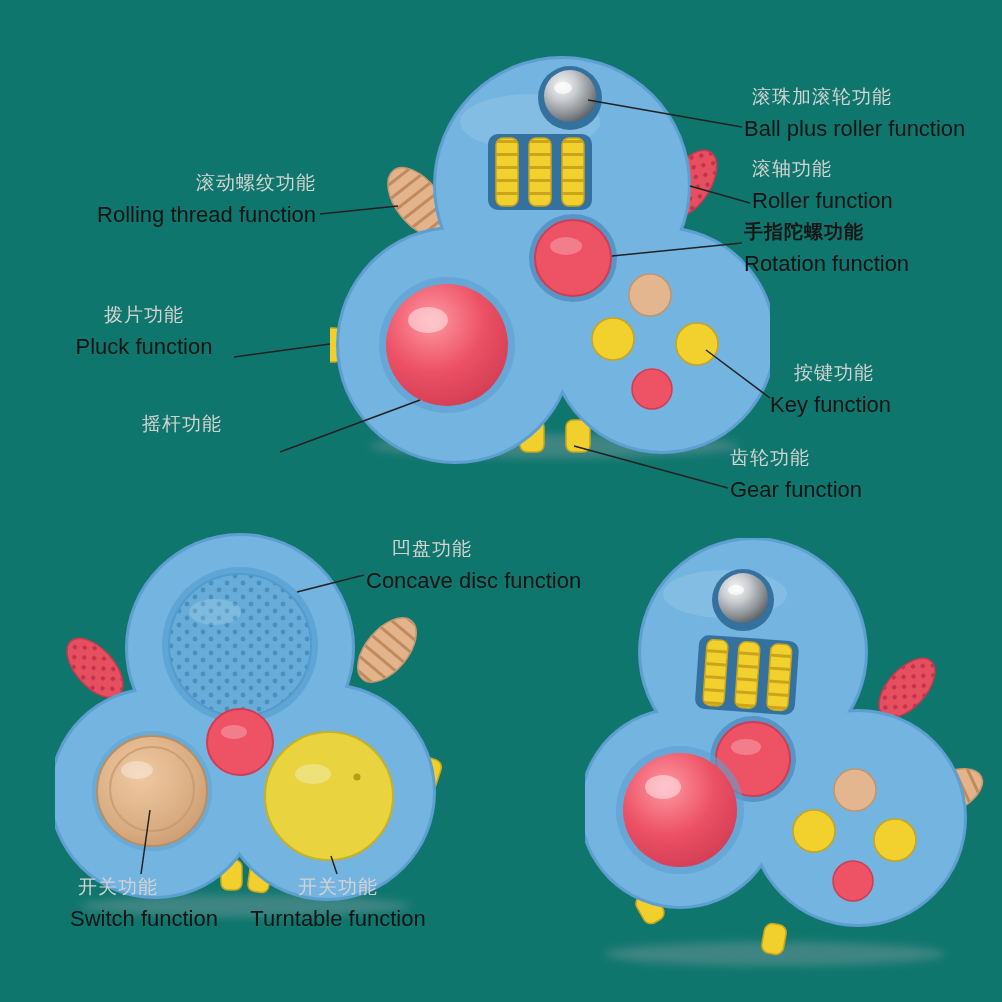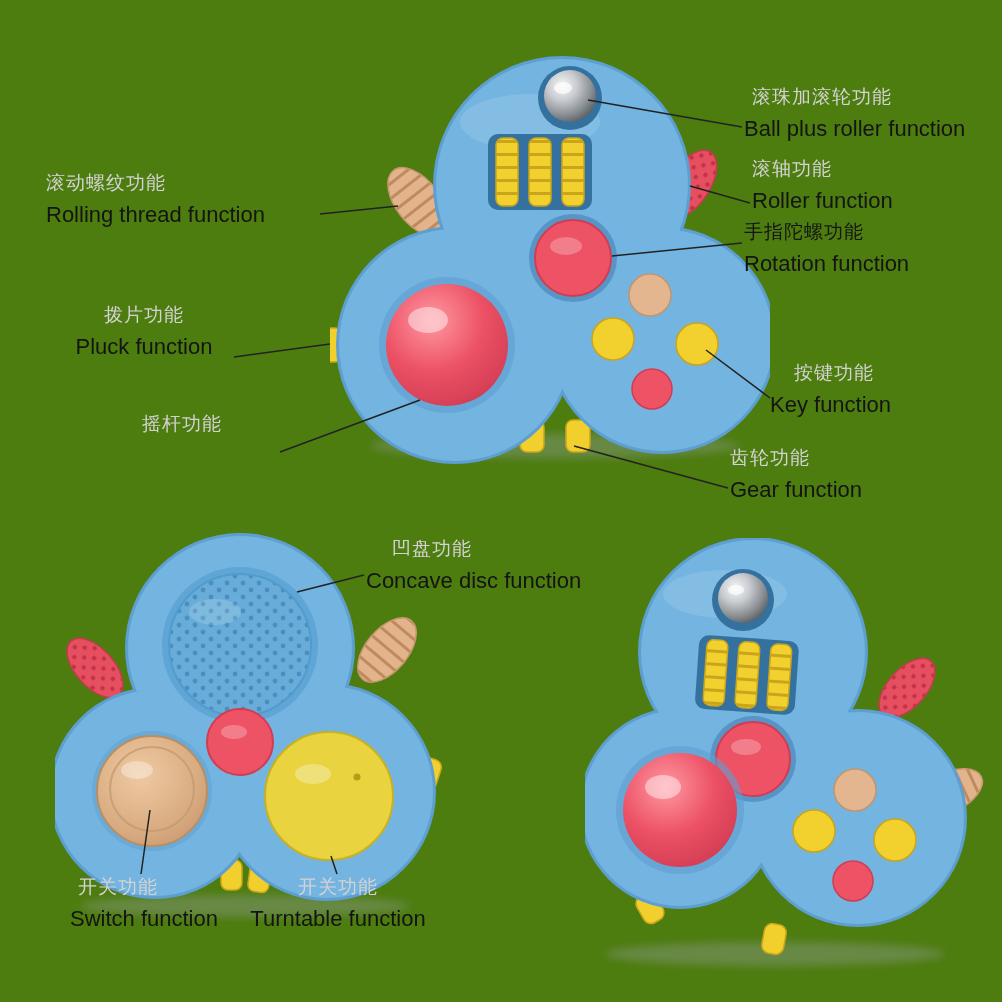--- a/index.html
+++ b/index.html
@@ -1,25 +1,25 @@
 <!DOCTYPE html>
 <html><head>
 <meta charset="utf-8">
 <style>
   *{margin:0;padding:0;box-sizing:border-box}
   html,body{background:#ffffff}
   body{font-family:"Liberation Sans",sans-serif}
-  .canvas{position:relative;width:1002px;height:1002px;background:#4d7c0f;overflow:hidden}
+  .canvas{position:relative;width:1002px;height:1002px;background:#0f766e;overflow:hidden}
   .toy{position:absolute}
   .connectors{position:absolute;left:0;top:0;z-index:5;pointer-events:none}
   .callout{position:absolute;z-index:6}
   .zh{font-size:19px;line-height:22px;color:#d3d3d3;letter-spacing:1px;white-space:nowrap}
-  .zh.dark{color:#151515;font-weight:400}
+  .zh.dark{color:#151515;font-weight:700}
   .en{font-size:22px;line-height:25px;color:#141414;margin-top:8px;white-space:nowrap}
-  .alignR{}
+  .alignR{text-align:right}
   .alignC{text-align:center}
   .ind8{padding-left:8px}
   .ind26{padding-left:26px}
   .ind28{padding-left:24px}
 </style>
 </head>
 <body>
 
 <div class="canvas">
 

